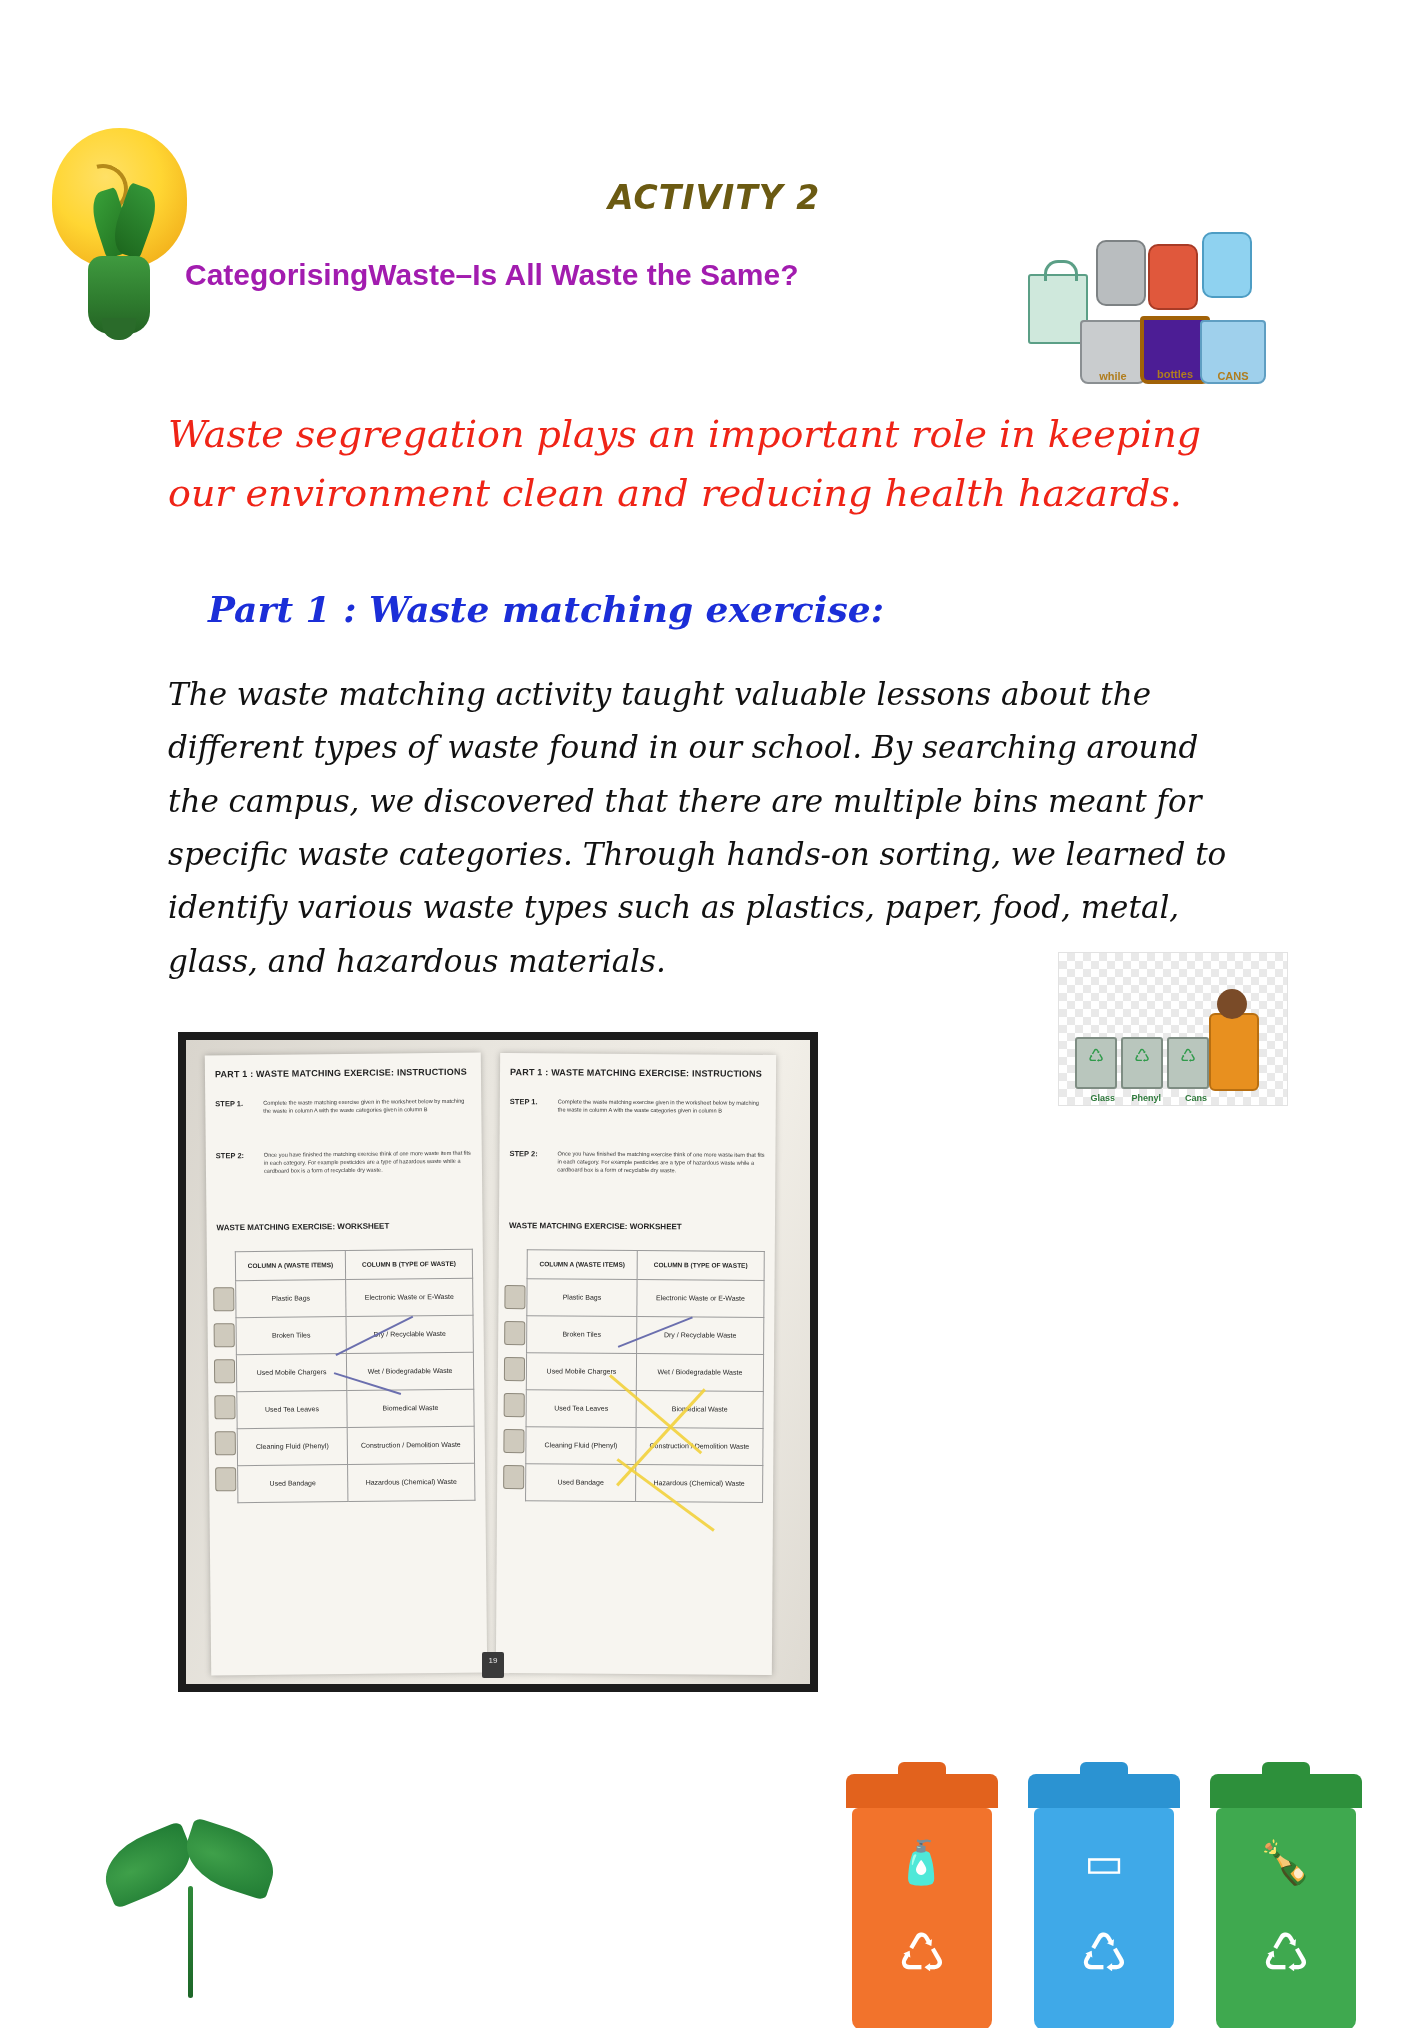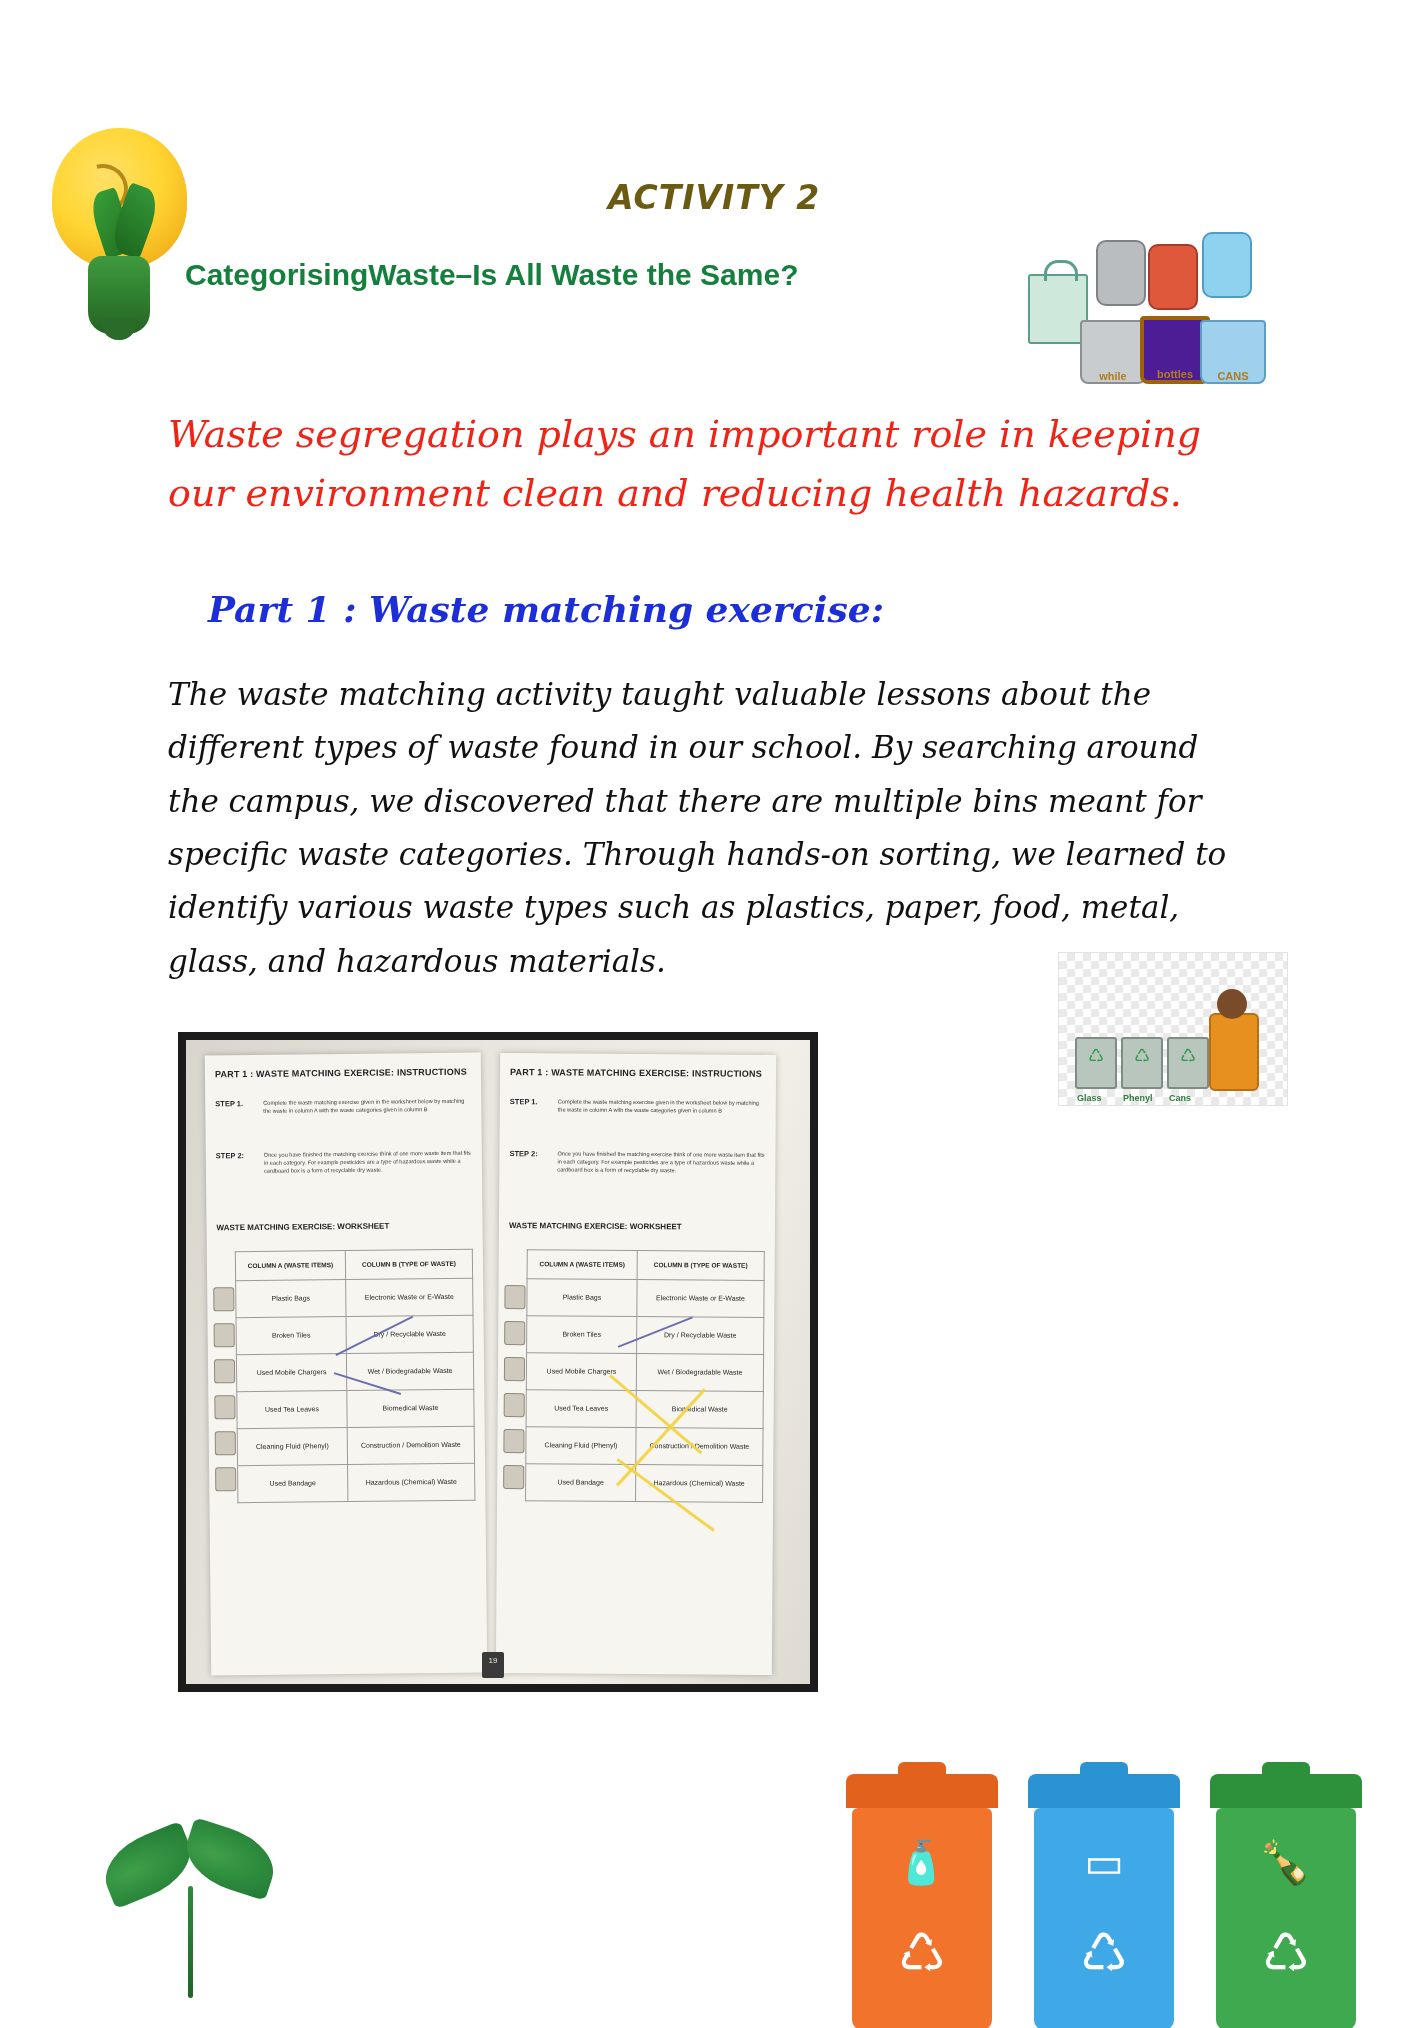--- a/index.html
+++ b/index.html
@@ -36,21 +36,21 @@
     color: #6b5a12;
   }
   .subtitle {
     position: absolute;
     left: 185px;
     top: 258px;
     width: 800px;
     font-family: "Liberation Sans", sans-serif;
     font-weight: bold;
     font-size: 30px;
-    color: #15803d;
+    color: #a21caf;
   }
 
   
   .bulb {
     position: absolute;
     left: 44px;
     top: 128px;
     width: 170px;
     height: 220px;
   }
@@ -231,21 +231,21 @@
     width: 38px;
     height: 48px;
     background: #b9c6bd;
     border: 2px solid #7e8d83;
     border-radius: 3px;
   }
   .wbin span {
     position: absolute;
     left: 0; right: 0;
     bottom: -16px;
-    text-align: left;
+    text-align: right;
     font-size: 9px;
     font-weight: bold;
     color: #2f7a3c;
   }
   .wbin::before {
     content: "♺";
     position: absolute;
     left: 0; right: 0; top: 6px;
     text-align: center;
     font-size: 18px;

